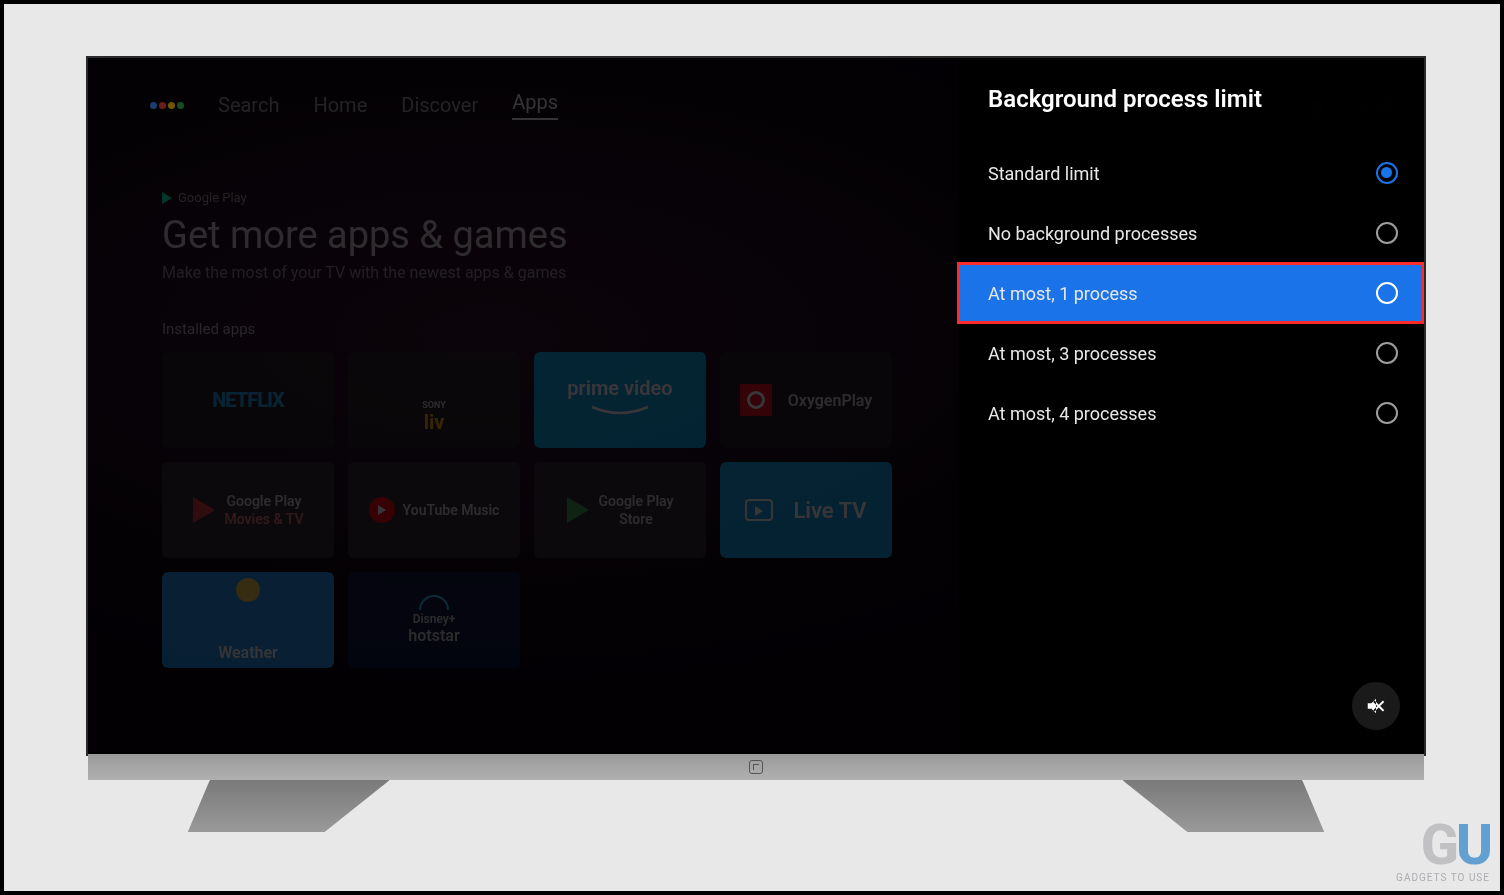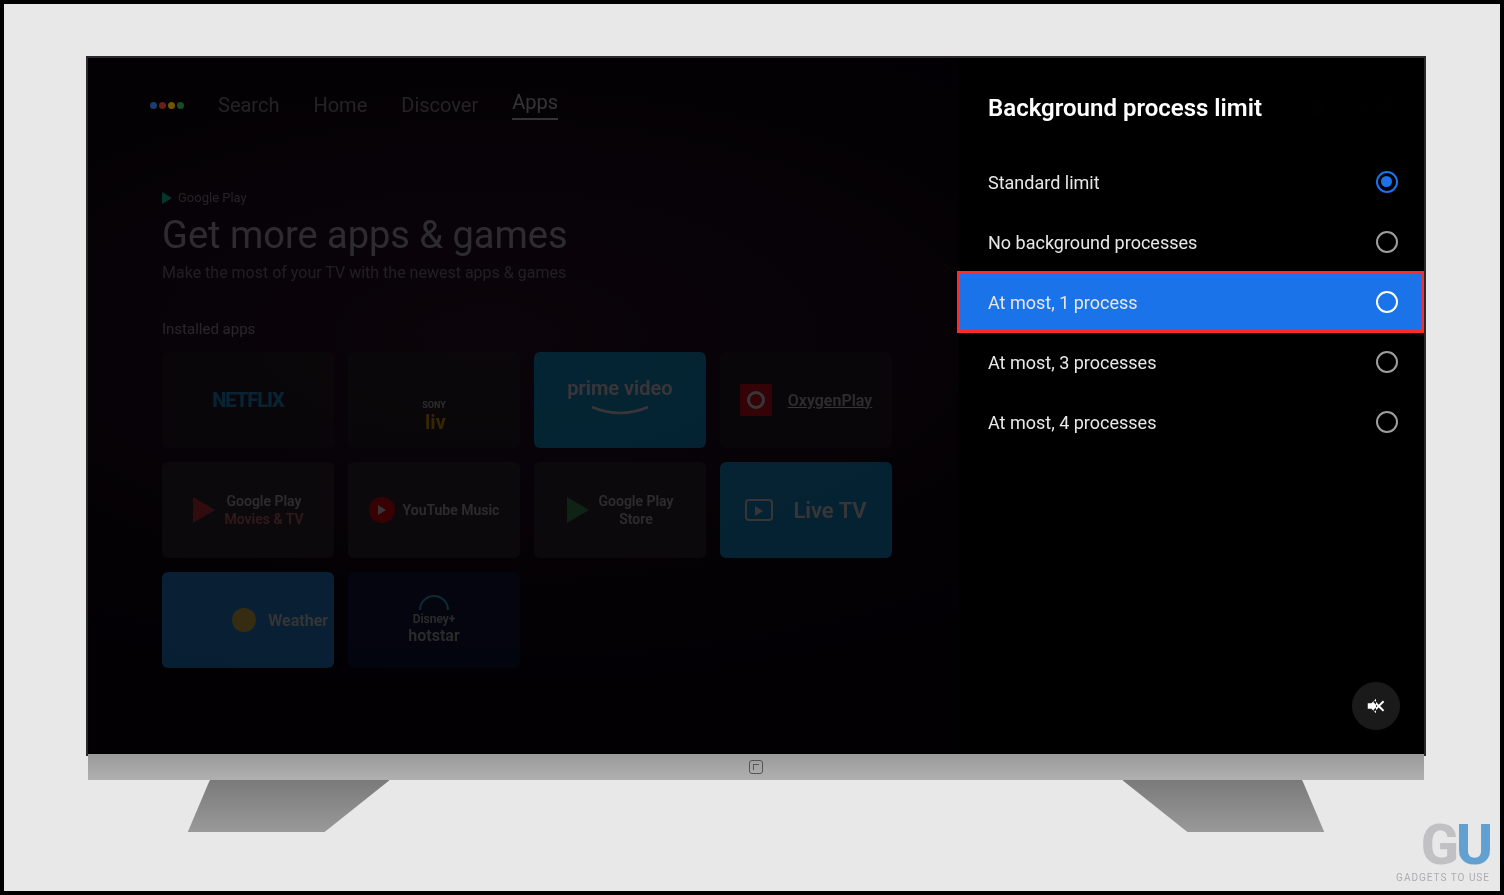--- a/index.html
+++ b/index.html
@@ -142,34 +142,34 @@
   justify-content: center;
   text-align: center;
   font-size: 16px;
   font-weight: 600;
   color: #fff;
   padding: 6px;
 }
 .netflix { background: #1a1a1a; color: #0ea5e9; font-size: 20px; font-weight: 800; letter-spacing: -1px; }
 .sonyliv { background: #1a1a1a; color: #f7b500; font-size: 20px; font-weight: 700; }
 .prime { background: #00a8e1; color: #fff; font-size: 20px; }
-.oxygen { background: #1a1a1a; display:flex; gap:16px; align-items:center; justify-content:center;text-decoration:underline; }
+.oxygen { background: #1a1a1a; display:flex; gap:16px; align-items:center; justify-content:center; }
 .oxygen .sq { width: 32px; height: 32px; background: #e50914; display:flex; align-items:center; justify-content:center; }
 .oxygen .sq::after { content:""; width:12px; height:12px; border:3px solid #fff; border-radius:50%; }
 .gp-movies { background: #2a2a2a; color:#ccc; font-size: 14px; line-height:1.3; display:flex; align-items:center; gap:10px; }
 .gp-movies .tri { width:0; height:0; border-left: 22px solid #e53935; border-top:13px solid transparent; border-bottom:13px solid transparent; }
 .yt-music { background: #2a2a2a; color:#ccc; font-size: 14px; display:flex; align-items:center; gap:8px; }
 .yt-music .circ { width:26px; height:26px; border-radius:50%; background:#ff0000; display:flex;align-items:center;justify-content:center; }
 .yt-music .circ::after { content:""; width:0;height:0; border-left:8px solid #fff; border-top:5px solid transparent; border-bottom:5px solid transparent; }
 .gp-store { background: #2a2a2a; color:#ccc; font-size: 14px; line-height:1.3; display:flex; align-items:center; gap:10px; }
 .gp-store .pl { width:0; height:0; border-left: 22px solid #34a853; border-top:13px solid transparent; border-bottom:13px solid transparent; position:relative; }
 .livetv { background: #0ea5e9; font-size: 22px; display:flex; align-items:center; justify-content:center; gap:20px; }
 .livetv .tvicon { width:28px; height:22px; border:2px solid #fff; border-radius:4px; position:relative; }
 .livetv .tvicon::after { content:""; position:absolute; left:8px; top:5px; width:0;height:0; border-left:8px solid #fff; border-top:5px solid transparent; border-bottom:5px solid transparent; }
-.weather { background: #2196f3; display:flex; align-items:center; gap:12px; justify-content:flex-end; }
+.weather { background: #2196f3; display:flex; align-items:center; gap:12px; justify-content:space-between;flex-direction:column; }
 .weather .sun { width:24px; height:24px; border-radius:50%; background:#ffd54f; }
 .hotstar { background: #0b1a3a; color:#ccc; font-size: 16px; line-height:1.2; display:flex; flex-direction:column; align-items:center; justify-content:center; }
 .hotstar .arc { width:30px; height:15px; border:2px solid #2dd4ff; border-bottom:none; border-radius: 30px 30px 0 0; margin-bottom:2px; }
 .voot { background: #3d0a6b; font-size: 30px; font-weight:800; letter-spacing:-1px; }
 .spotify { background: #1a1a1a; display:flex; align-items:center; gap:8px; justify-content:center; }
 .spotify .sp { width:32px; height:32px; border-radius:50%; background:#1db954; position:relative; }
 .spotify .sp::before, .spotify .sp::after { content:""; position:absolute; left:8px; right:8px; height:3px; background:#000; border-radius:2px; }
 .spotify .sp::before { top:10px; }
 .spotify .sp::after { top:18px; }
 
@@ -179,21 +179,21 @@
   background: rgba(0,0,0,0.55);
 }
 
 .settings-panel {
   position: absolute;
   top: 0;
   right: 0;
   width: 466px;
   height: 100%;
   background: rgba(0,0,0,0.78);
-  padding-top: 36px;
+  padding-top: 27px;
 }
 
 .panel-title {
   color: #fff;
   font-size: 24px;
   font-weight: 600;
   padding-left: 30px;
   margin-bottom: 30px;
 }
 
@@ -299,21 +299,21 @@
       </div>
       <h1>Get more apps &amp; games</h1>
       <p>Make the most of your TV with the newest apps &amp; games</p>
     </div>
 
     <div class="installed-label">Installed apps</div>
 
     <div class="app-grid">
       <div class="app-tile netflix">NETFLIX</div>
       <div class="app-tile sonyliv">
-        <div style="text-align:right;margin-top:34px;">
+        <div style="text-align:center;margin-top:34px;">
           <div style="font-size:9px;color:#ccc;">SONY</div>
           <div>liv</div>
         </div>
       </div>
       <div class="app-tile prime">
         <div style="text-align:center;">
           <div>prime video</div>
           <svg width="60" height="14" viewBox="0 0 60 14">
               <path d="M2 2 Q30 14 58 2" stroke="#fff" stroke-width="2.5" fill="none"></path>
             </svg>

